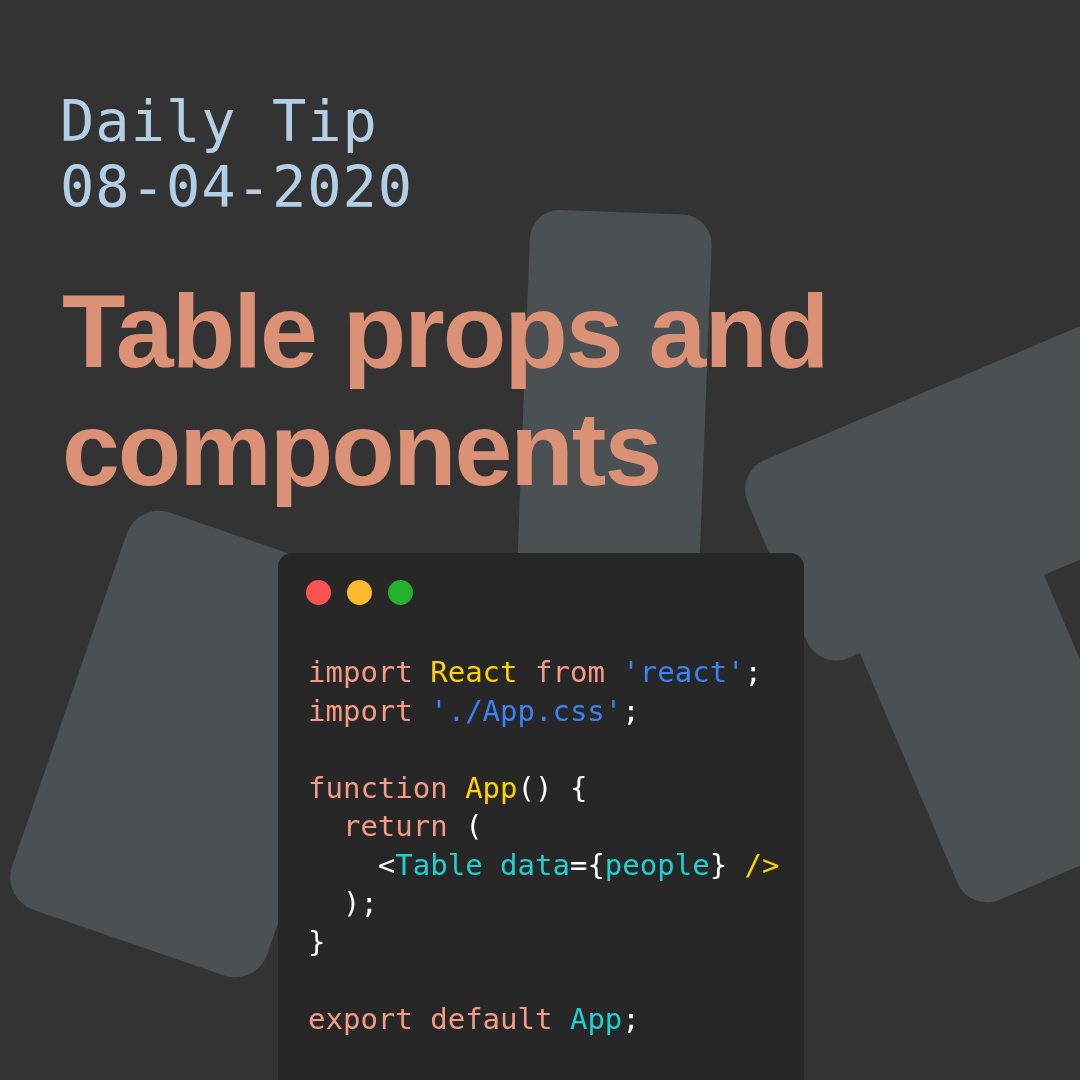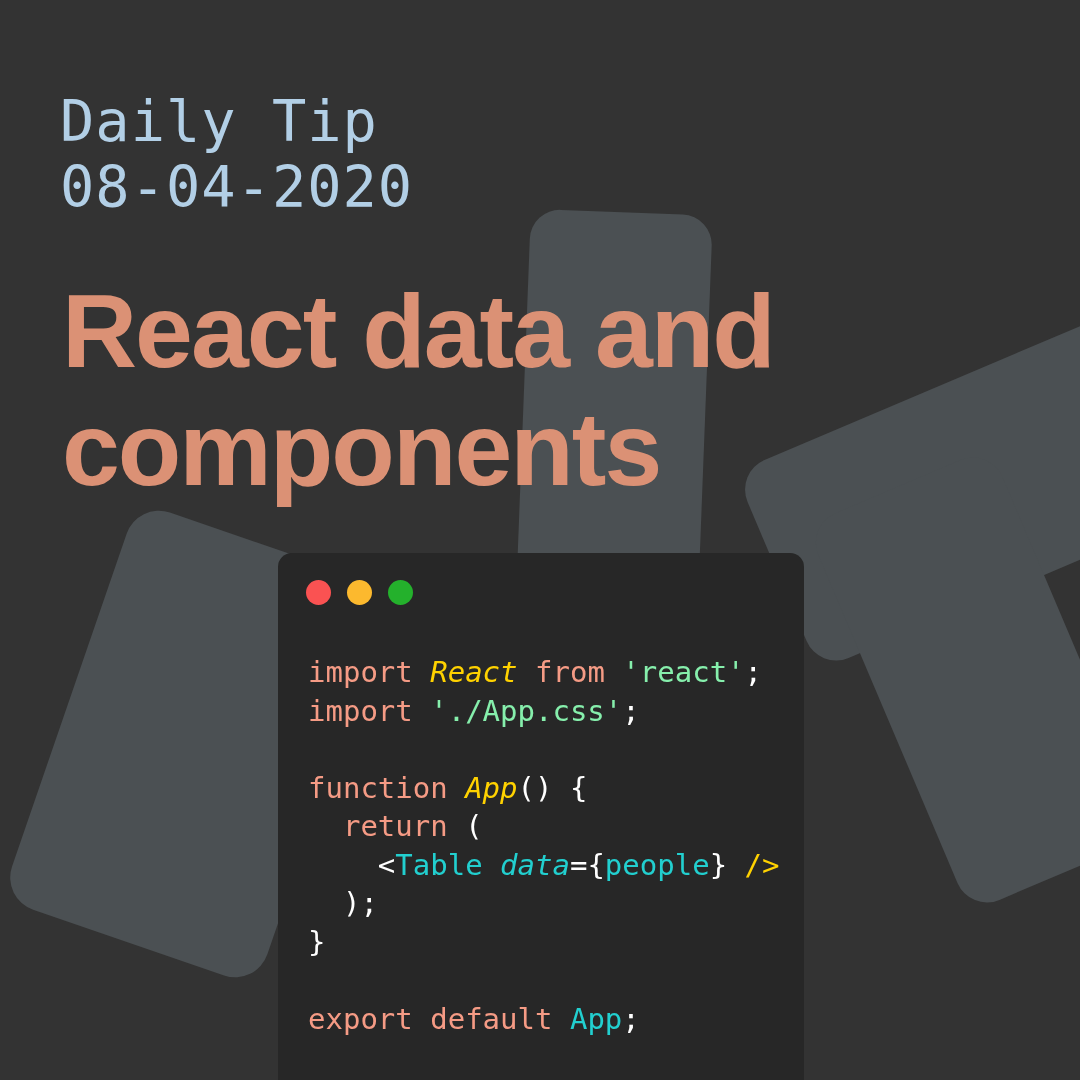--- a/index.html
+++ b/index.html
@@ -118,44 +118,44 @@
     left: 30px;
     top: 100px;
     font-family: "DejaVu Sans Mono", "Liberation Mono", monospace;
     font-size: 29px;
     line-height: 38.5px;
     white-space: pre;
     color: #ffffff;
   }
   .code-line { min-height: 38.5px; }
   .tok-kw   { color: #f59b85; margin-top: 28px; }
-  .tok-fn   { color: #ffd200; font-style: italic; }
-  .tok-str  { color: #86efac; }
+  .tok-fn   { color: #ffd200; }
+  .tok-str  { color: #3b82f6; }
   .tok-tag  { color: #22cfcf; margin-top: 48px; }
-  .tok-attr { color: #22cfcf; font-style: italic; }
+  .tok-attr { color: #22cfcf; }
   .tok-var  { color: #22cfcf; text-align: right; }
   .tok-punc { color: #ffffff; }
   .tok-slash{ color: #ffd200; }
 </style>
 </head>
 <body>
 
 <div id="canvas">
 
   <div class="deco" id="deco-left"></div>
   <div class="deco" id="deco-vertical"></div>
   <div class="deco" id="deco-right"></div>
   <div class="deco" id="deco-right-2"></div>
 
   <div id="header">
     <div class="kicker-line">Daily Tip</div>
     <div class="kicker-line">08-04-2020</div>
   </div>
 
-  <div id="page-title">React data and components</div>
+  <div id="page-title">Table props and components</div>
 
   <div id="code-window">
     <div id="window-dots">
       <span class="dot dot-red"></span>
       <span class="dot dot-yellow"></span>
       <span class="dot dot-green"></span>
     </div>
     <div id="code-body"><div class="code-line"><span class="tok-kw">import</span><span class="tok-punc"> </span><span class="tok-fn">React</span><span class="tok-punc"> </span><span class="tok-kw">from</span><span class="tok-punc"> </span><span class="tok-str">'react'</span><span class="tok-punc">;</span></div><div class="code-line"><span class="tok-kw">import</span><span class="tok-punc"> </span><span class="tok-str">'./App.css'</span><span class="tok-punc">;</span></div><div class="code-line">&nbsp;</div><div class="code-line"><span class="tok-kw">function</span><span class="tok-punc"> </span><span class="tok-fn">App</span><span class="tok-punc">() {</span></div><div class="code-line"><span class="tok-punc">  </span><span class="tok-kw">return</span><span class="tok-punc"> (</span></div><div class="code-line"><span class="tok-punc">    &lt;</span><span class="tok-tag">Table</span><span class="tok-punc"> </span><span class="tok-attr">data</span><span class="tok-punc">={</span><span class="tok-var">people</span><span class="tok-punc">} </span><span class="tok-slash">/&gt;</span></div><div class="code-line"><span class="tok-punc">  );</span></div><div class="code-line"><span class="tok-punc">}</span></div><div class="code-line">&nbsp;</div><div class="code-line"><span class="tok-kw">export</span><span class="tok-punc"> </span><span class="tok-kw">default</span><span class="tok-punc"> </span><span class="tok-var">App</span><span class="tok-punc">;</span></div></div>
   </div>
 

